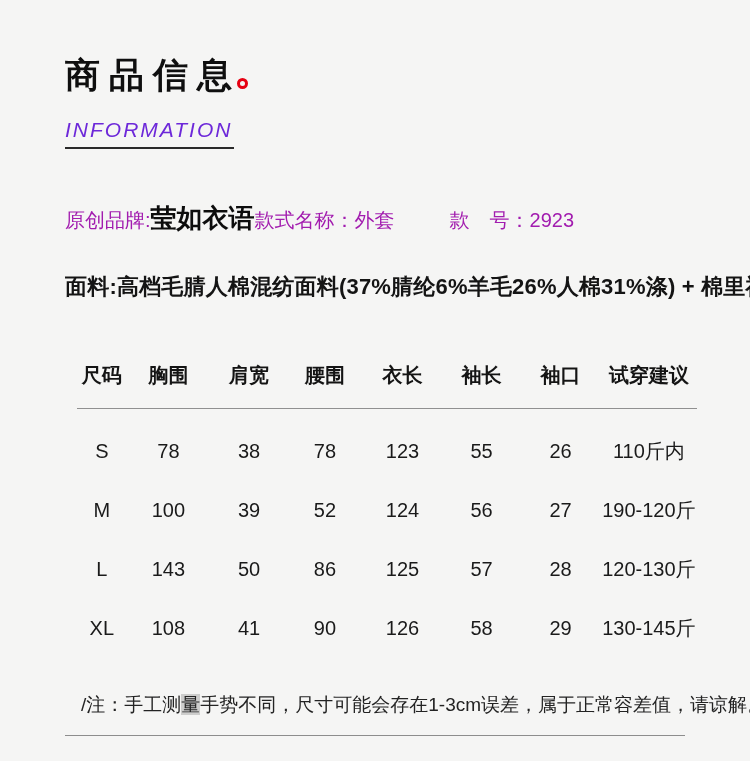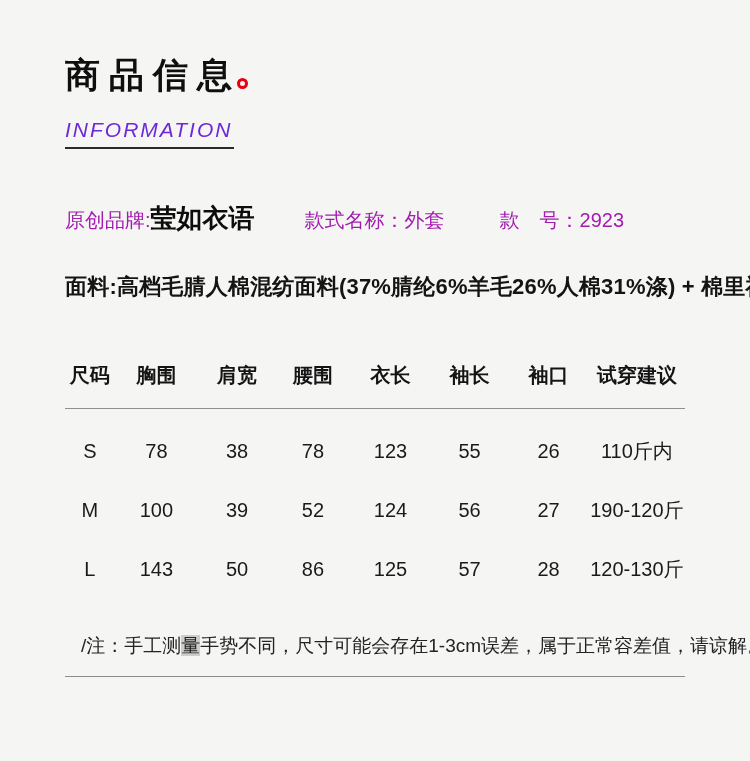--- a/index.html
+++ b/index.html
@@ -29,31 +29,31 @@
     font-style: italic; font-weight: 300;
     font-size: 21px; letter-spacing: 2px; color: #6d28d9;
     border-bottom: 2px solid #2a2a2a;
     padding: 0 2px 5px 0; margin-top: 23px;
   }
 
   
   .meta-row { margin-top: 52px; white-space: nowrap; }
   .meta-label { font-size: 20px; font-weight: 500; color: #a21caf; }
   .brand-name { font-size: 26px; font-weight: 700; color: #0d0d0d; }
-  .meta-style { margin-left: 50px; }
+  .meta-style { }
   .meta-number { margin-left: 55px; text-align: center; }
   .fabric {
     margin-top: 36px; font-size: 22px; font-weight: 600;
     color: #141414; letter-spacing: 0.2px; white-space: nowrap;
   }
 
   
   .size-table {
     margin-top: 60px; width: 620px;
-    border-collapse: collapse; table-layout: fixed;
+    border-collapse: collapse; table-layout: fixed; margin-left: 12px;
   }
   .size-table th {
     font-size: 20px; font-weight: 600; color: #141414;
     text-align: center; padding: 0 0 19px 0;
     border-bottom: 1px solid #909090;
   }
   .size-table td {
     font-size: 20px; font-weight: 400; color: #1a1a1a;
     text-align: center; height: 57px; vertical-align: middle;
   }
@@ -140,20 +140,30 @@
       <tr>
         <td>L</td>
         <td>143</td>
         <td>50</td>
         <td>86</td>
         <td>125</td>
         <td>57</td>
         <td>28</td>
         <td>120-130斤</td>
       </tr>
+      <tr>
+        <td>XL</td>
+        <td>108</td>
+        <td>41</td>
+        <td>90</td>
+        <td>126</td>
+        <td>58</td>
+        <td>29</td>
+        <td>130-145斤</td>
+      </tr>
     </tbody>
   </table>
 
   <div class="note">
     <span>/注：手工测</span><span class="hl">量</span><span>手势不同，尺寸可能会存在1-3cm误差，属于正常容差值，请谅解。</span>
   </div>
 
 </div>
 
 </body></html>

